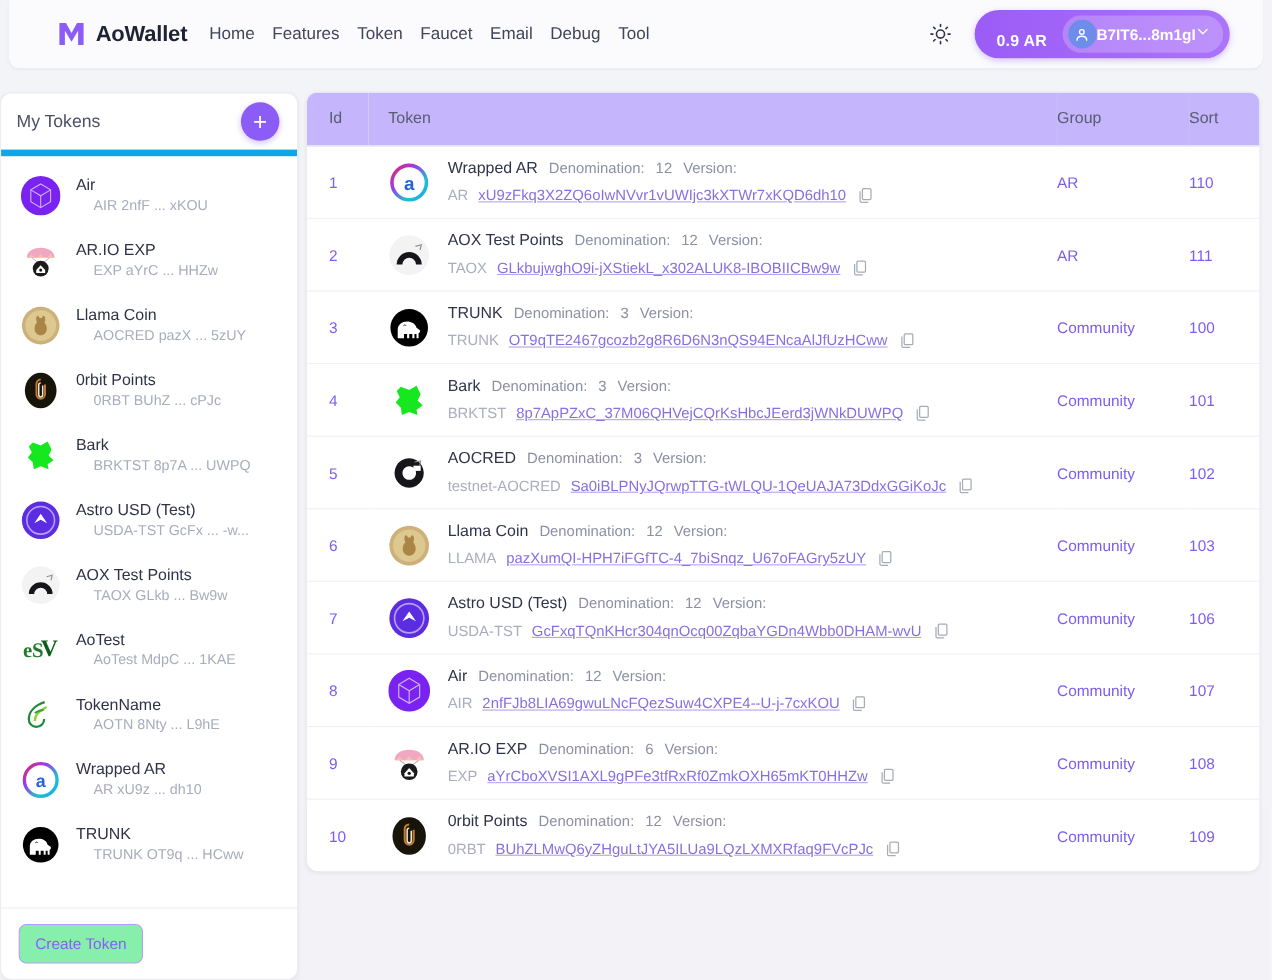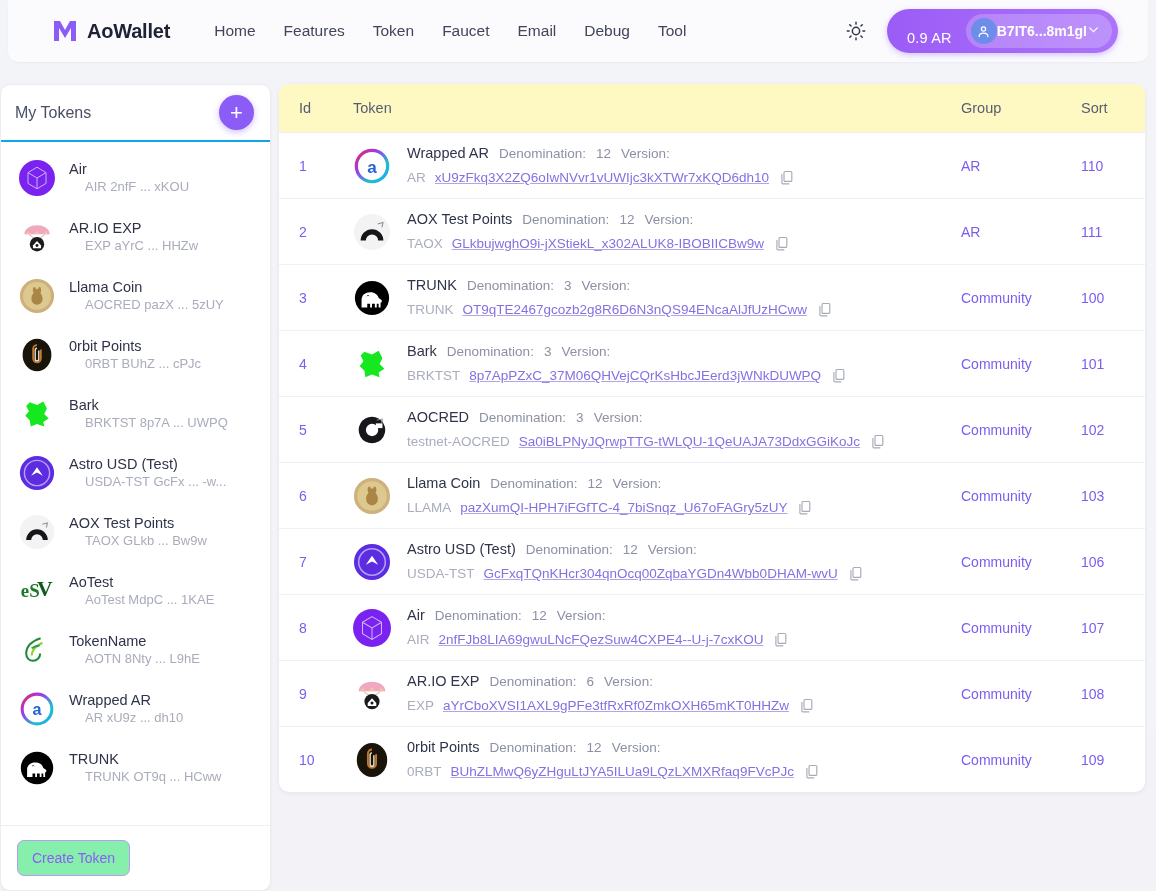--- a/index.html
+++ b/index.html
@@ -15,33 +15,33 @@
   .header {
     position: absolute; left: 8px; top: 0; width: 1140px; height: 62px;
     background: #fbfbfe;
     border-bottom-left-radius: 10px; border-bottom-right-radius: 10px;
     display: flex; align-items: center;
     box-shadow: 0 1px 2px rgba(0,0,0,0.04);
   }
   .brand { display: flex; align-items: center; margin-left: 44px; }
   .brand-logo { width: 26px; height: 24px; margin-right: 9px; }
   .brand-name { font-size: 20px; font-weight: 700; color: #1f2233; letter-spacing: -0.2px; }
-  .nav { display: flex; align-items: center; margin-left: 44px; gap: 28px; }
+  .nav { display: flex; align-items: center; margin-left: 20px; gap: 16px; }
   .nav-item { font-size: 15.5px; color: #414558; cursor: pointer; }
 
   .header-right { position: absolute; right: 30px; display: flex; align-items: center; gap: 18px; }
   .theme-btn { width: 26px; height: 26px; display: flex; align-items: center; justify-content: center; cursor: pointer; }
 
   .wallet-pill {
     display: flex; align-items: center;
     background: linear-gradient(90deg,#9b5cf6 0%, #a366f8 45%, #ab74fa 100%);
     border-radius: 22px; height: 44px; padding: 0 6px 0 20px; cursor: pointer;
     box-shadow: 0 2px 6px rgba(140,90,240,0.35);
   }
-  .wallet-balance { color:#fff; font-weight: 400; font-size: 14.5px; margin-right: 14px; letter-spacing: .2px; margin-top: 13px; }
+  .wallet-balance { color:#fff; font-weight: 700; font-size: 14.5px; margin-right: 14px; letter-spacing: .2px; margin-top: 13px; }
   .wallet-account {
     display: flex; align-items: center; 
     background: rgba(255,255,255,0.22); border-radius: 18px; height: 34px; padding: 0 12px 0 5px;
   }
   .avatar {
     width: 26px; height: 26px; border-radius: 50%;
     background: #6e8dea; display:flex; align-items:center; justify-content:center;
   }
   .wallet-addr { color:#fff; font-weight: 700; font-size: 14px; }
   .chev { color:#fff; opacity:.95; }
@@ -49,21 +49,21 @@
   
   .sidebar {
     position: absolute; left: 0; top: 84px; width: 271px; height: 807px;
     background: #ffffff; border-radius: 10px;
     border: 1px solid #ececf2;
     display: flex; flex-direction: column;
     box-shadow: 0 1px 3px rgba(20,20,40,0.05);
   }
   .sidebar-head {
     height: 57px; display:flex; align-items:center; justify-content: space-between;
-    padding: 0 16px 0 14px; border-bottom: 2px solid #0ea5e9; flex: 0 0 auto;
+    padding: 0 16px 0 14px; border-bottom: 6px solid #0ea5e9; flex: 0 0 auto;
   }
   .sidebar-title { font-size: 16px; color:#4b4f63; }
   .add-btn {
     width: 35px; height: 35px; border-radius: 50%;
     background: #8b5cf6; color: #fff; border: none; cursor: pointer;
     display:flex; align-items:center; justify-content:center; font-size: 22px; line-height: 1;
     box-shadow: 0 2px 6px rgba(139,92,246,0.4); font-weight: 300;
   }
   .token-list { flex: 1 1 auto; overflow: hidden; padding-top: 6px; }
   .token-item {
@@ -85,21 +85,21 @@
   .table-card {
     position: absolute; left: 279px; top: 84px; width: 866px;
     background: #fff; border-radius: 10px;
     box-shadow: 0 1px 4px rgba(20,20,40,0.07);
     overflow: hidden;
   }
   table { width: 100%; border-collapse: collapse; }
   thead th {
     font-weight: 400; font-size: 14.5px; color: #585c70;
     text-align: left; padding: 16px 0 16px 0; border-bottom: 1px solid #ededf2;
-    background: #fef9c3;
+    background: #c4b5fd;
   }
   th.c-id    { width: 56px;  padding-left: 20px; }
   th.c-token { width: auto;  padding-left: 18px; }
   th.c-group { width: 120px; }
   th.c-sort  { width: 64px; }
   tbody tr { border-bottom: 1px solid #f0f0f5; }
   tbody tr:last-child { border-bottom: none; }
   tbody td { padding: 12px 0; vertical-align: middle; }
   td.c-id { padding-left: 20px; font-size: 14px; color: #7c5cf0; }
   td.c-token { padding-left: 18px; }

